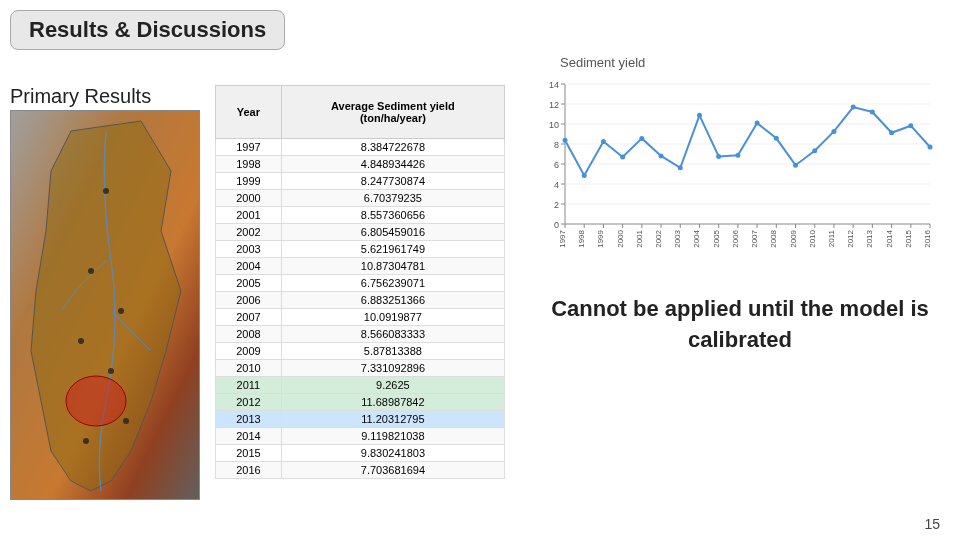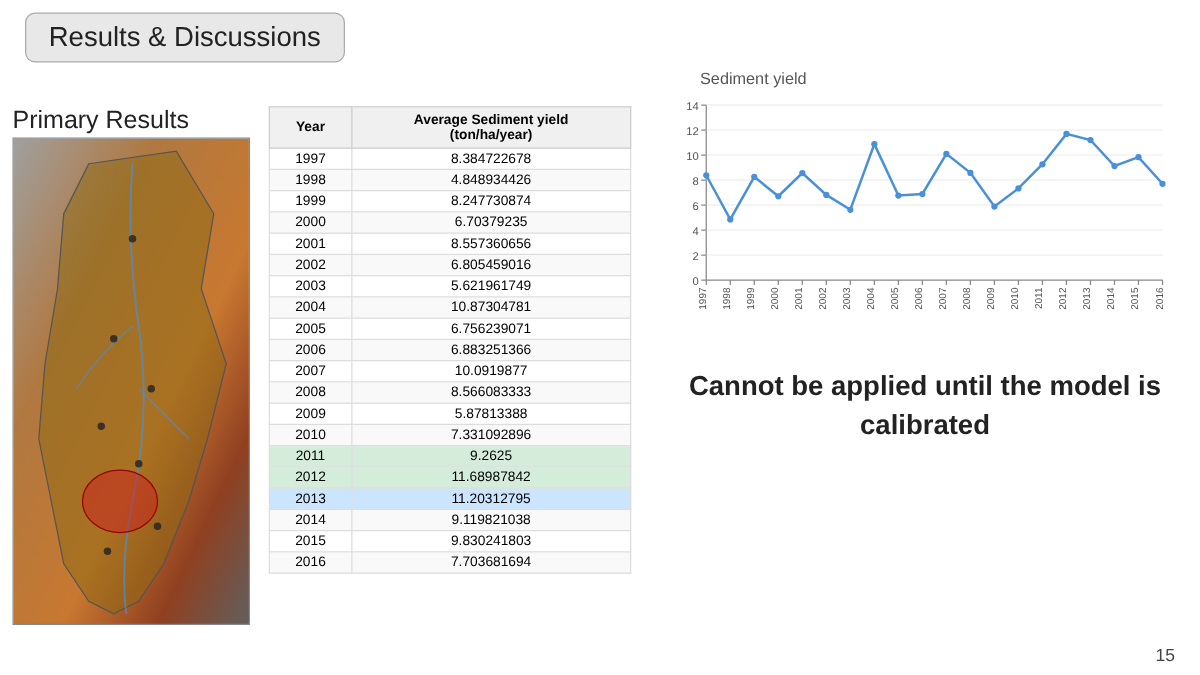--- a/index.html
+++ b/index.html
@@ -9,27 +9,27 @@
       background: #fff;
       font-family: Arial, sans-serif;
       overflow: hidden;
       position: relative;
     }
 
     
     #title-bar {
       position: absolute;
       top: 10px;
-      left: 20px;
+      left: 10px;
       background: #e8e8e8;
       border: 1px solid #aaa;
       border-radius: 8px;
       padding: 6px 18px;
       font-size: 22px;
-      font-weight: normal;
+      font-weight: bold;
       color: #222;
     }
 
     
     #primary-results-label {
       position: absolute;
       top: 85px;
       left: 10px;
       font-size: 20px;
       font-weight: normal;
@@ -58,21 +58,21 @@
 
     #data-table {
       border-collapse: collapse;
       width: 100%;
       font-size: 12px;
     }
 
     #data-table th {
       background: #f0f0f0;
       border: 1px solid #ccc;
-      padding: 4px 8px;
+      padding: 14px 8px;
       text-align: center;
       font-size: 11px;
       font-weight: bold;
     }
 
     #data-table td {
       border: 1px solid #ddd;
       padding: 2px 8px;
       text-align: center;
       font-size: 11px;

